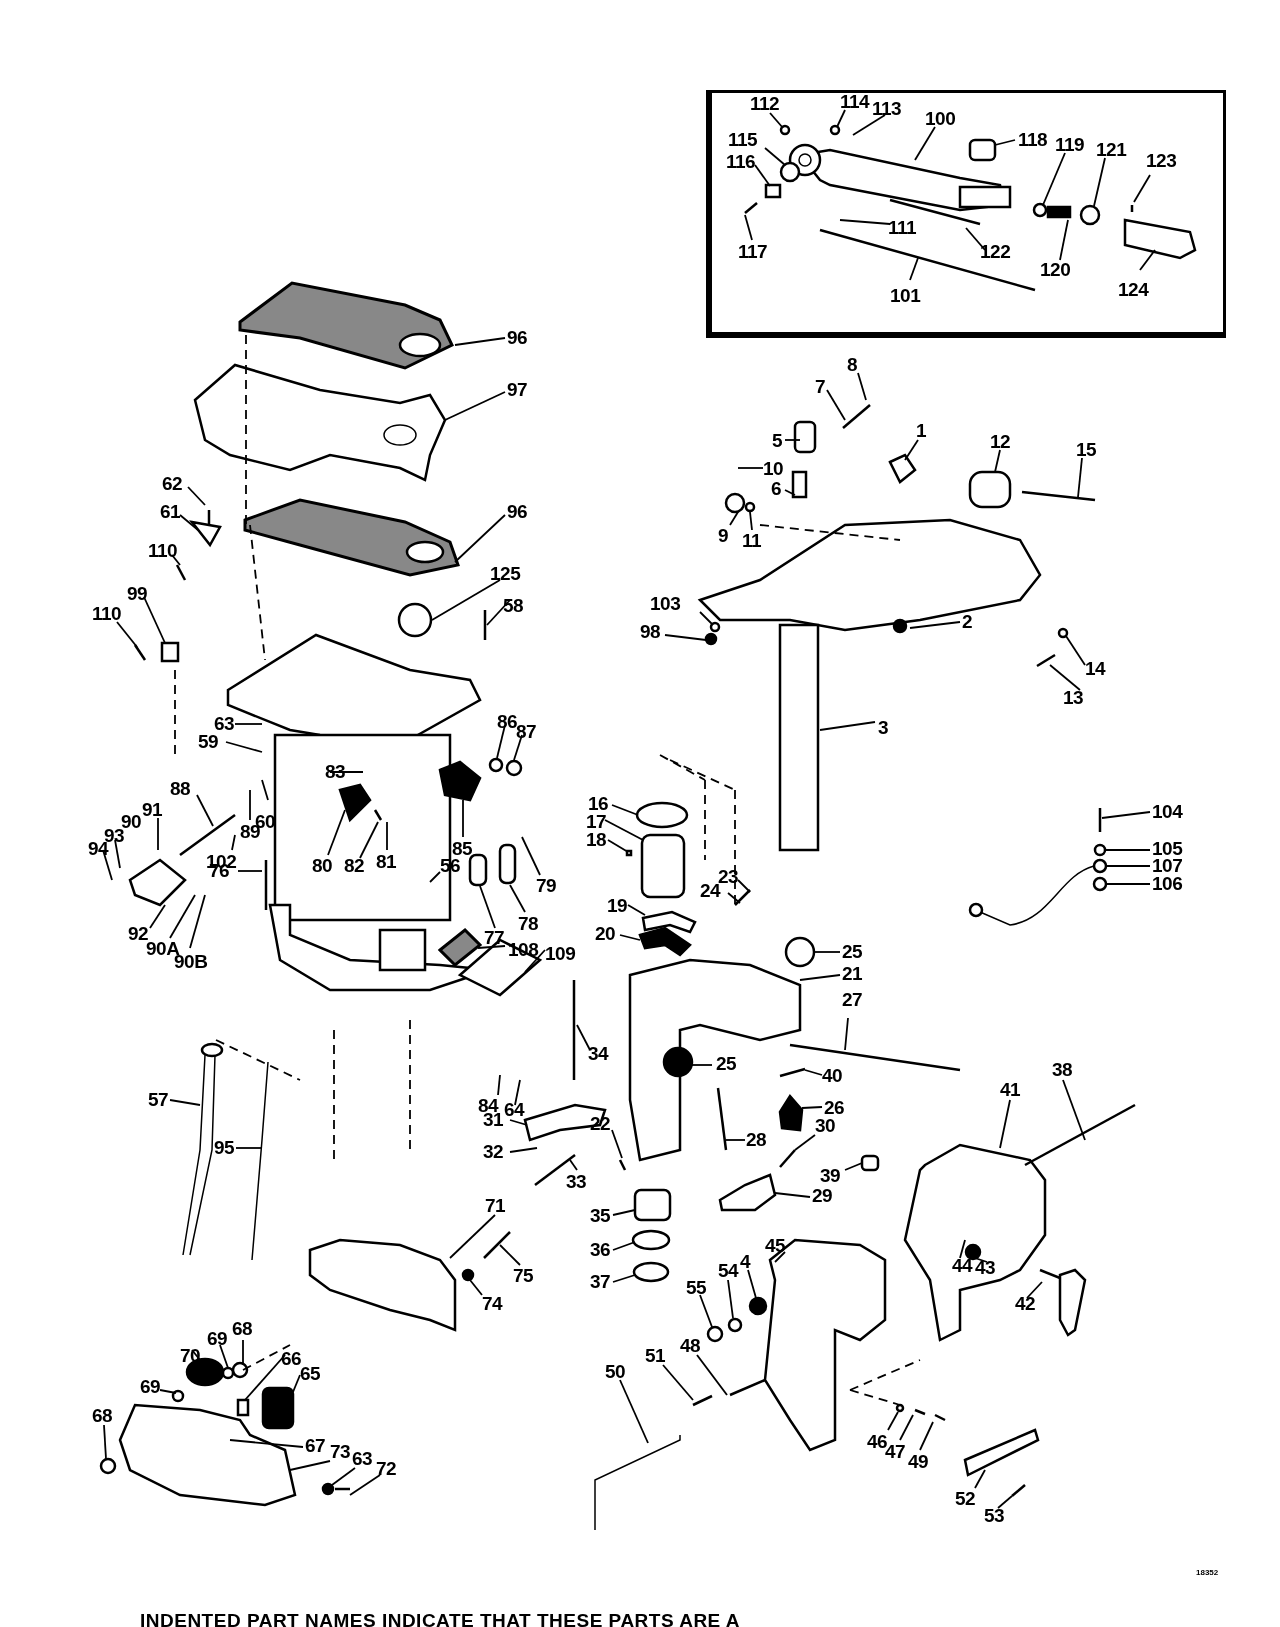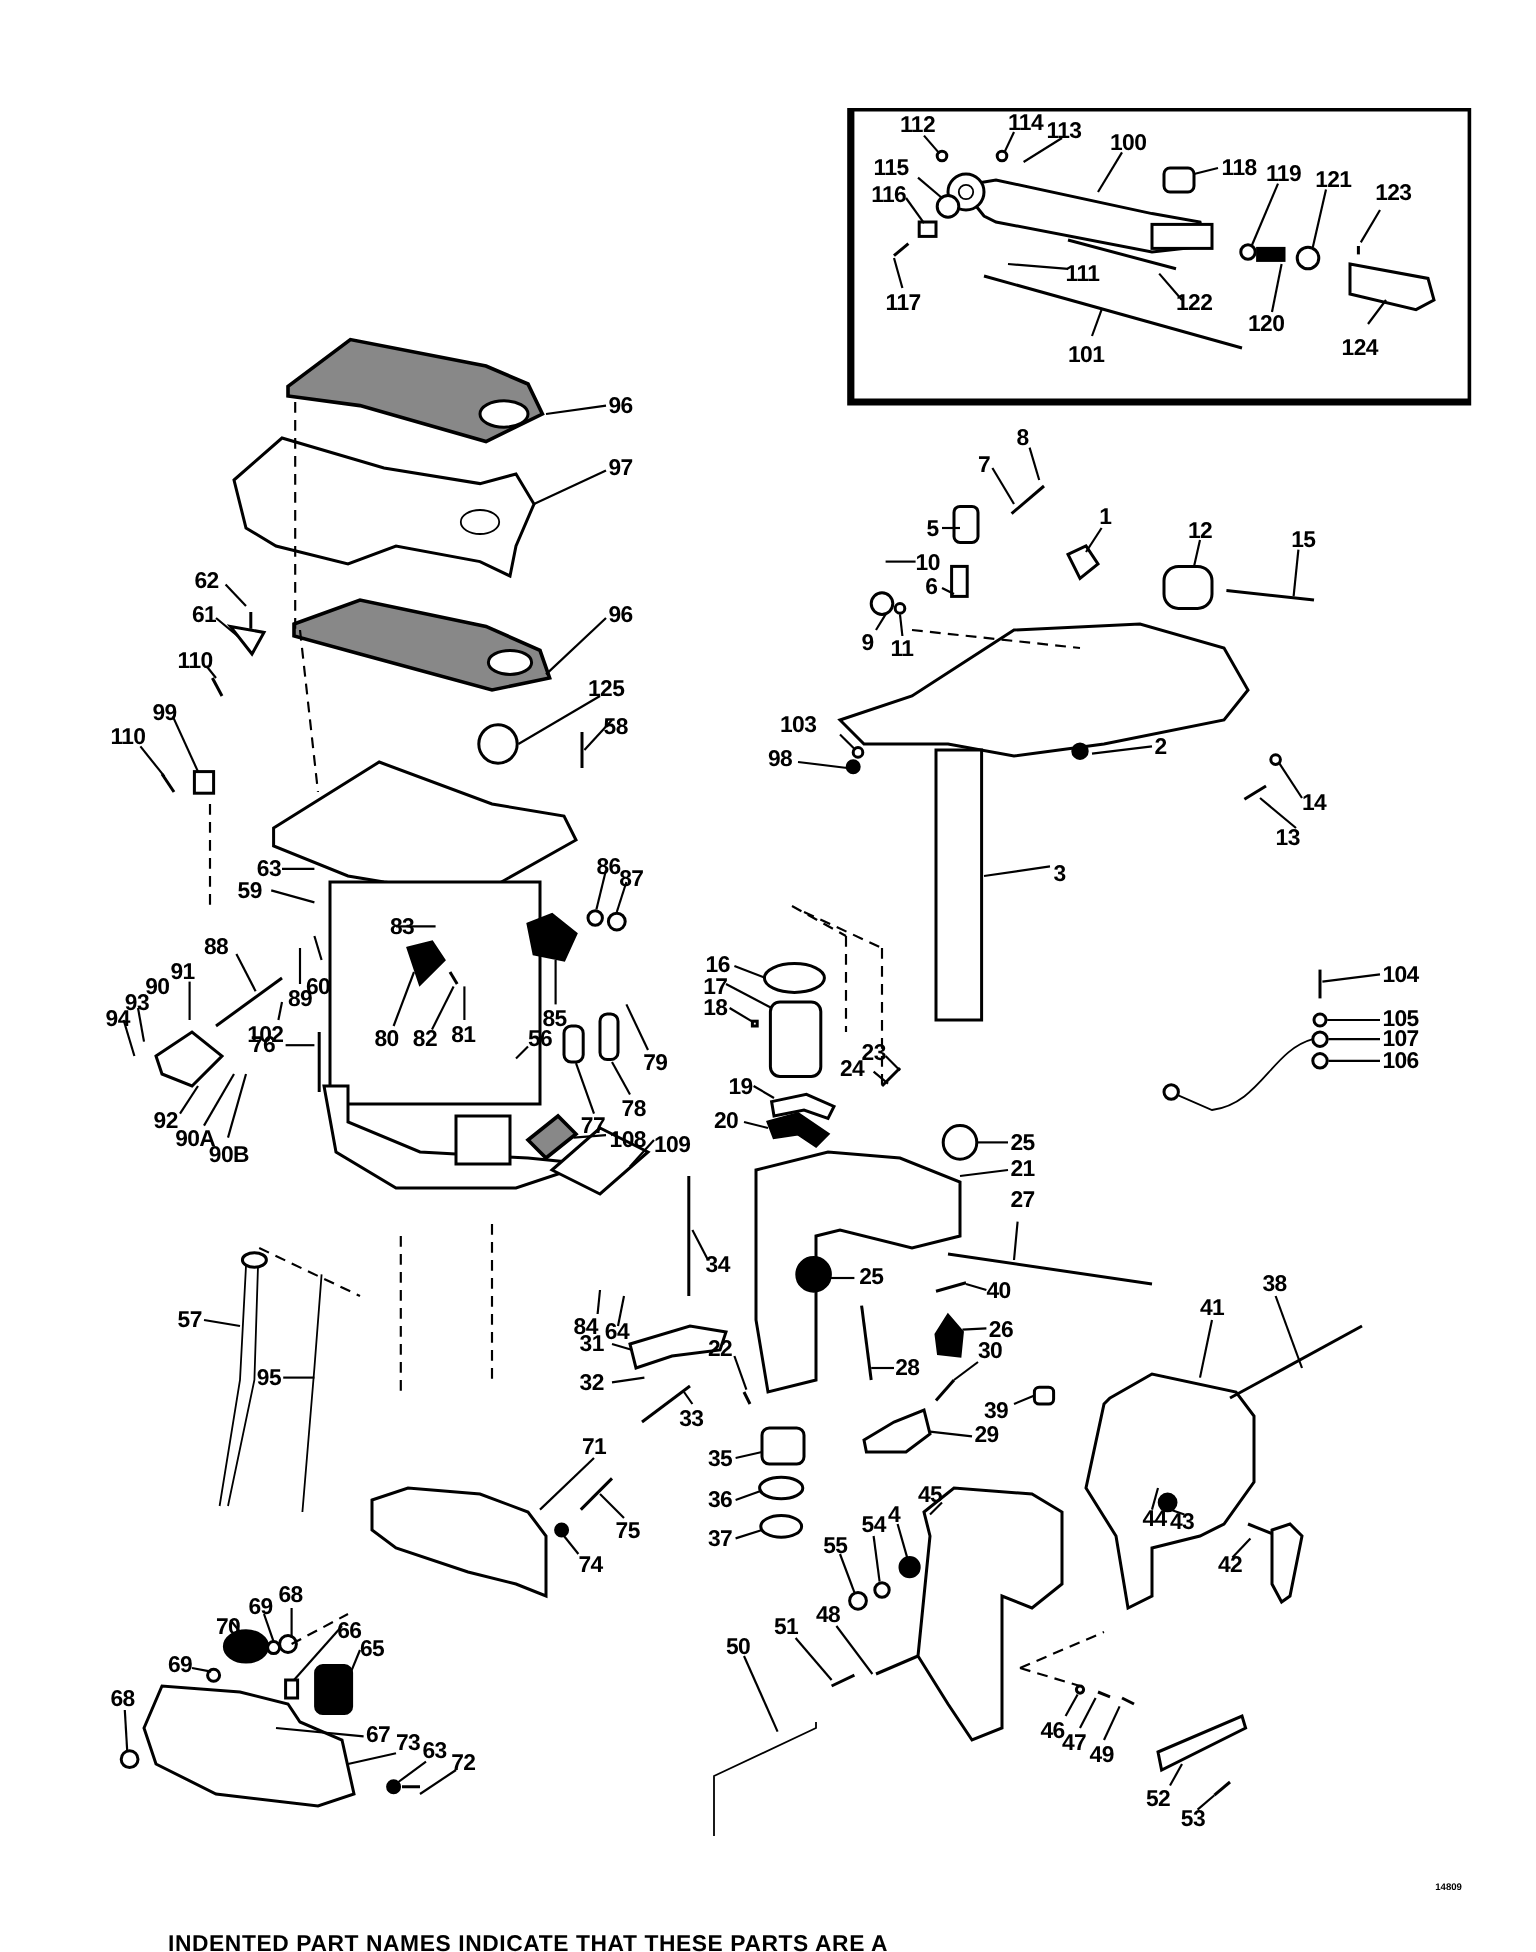--- a/index.html
+++ b/index.html
@@ -463,14 +463,14 @@
     <text class="lbl" x="645" y="1362">51</text>
     <text class="lbl" x="605" y="1378">50</text>
     <text class="lbl" x="867" y="1448">46</text>
     <text class="lbl" x="885" y="1458">47</text>
     <text class="lbl" x="908" y="1468">49</text>
     <text class="lbl" x="955" y="1505">52</text>
     <text class="lbl" x="984" y="1522">53</text>
   </g>
 </svg>
 
-<div id="drawing-number">14809</div>
+<div id="drawing-number">18352</div>
 <div id="footer-note">INDENTED PART NAMES INDICATE THAT THESE PARTS ARE A</div>
 
 </body></html>

